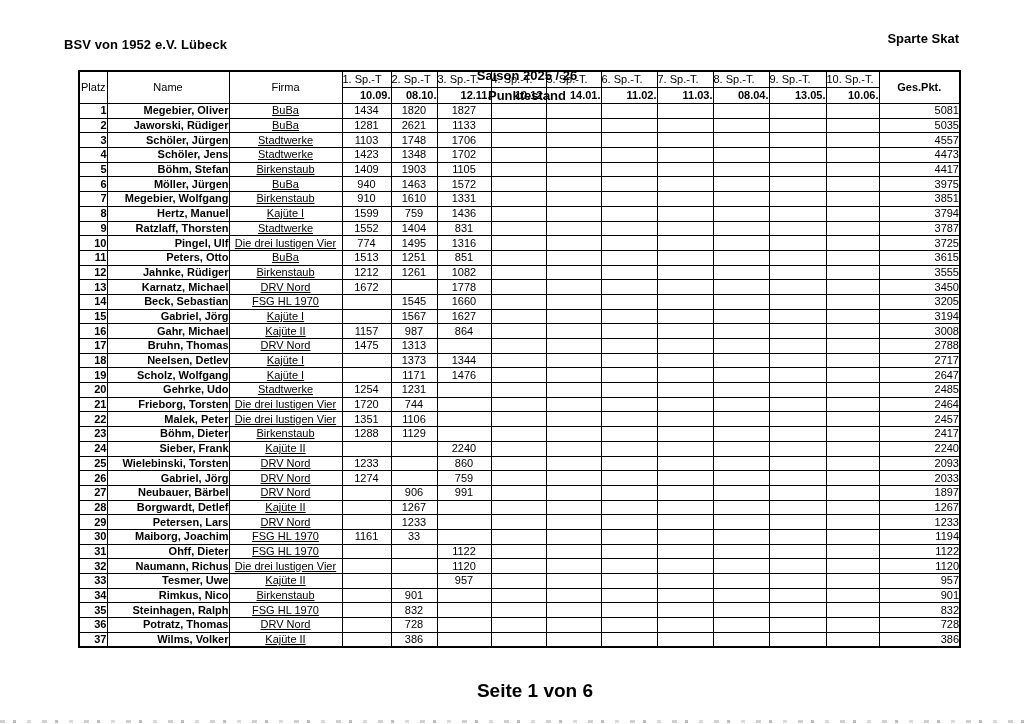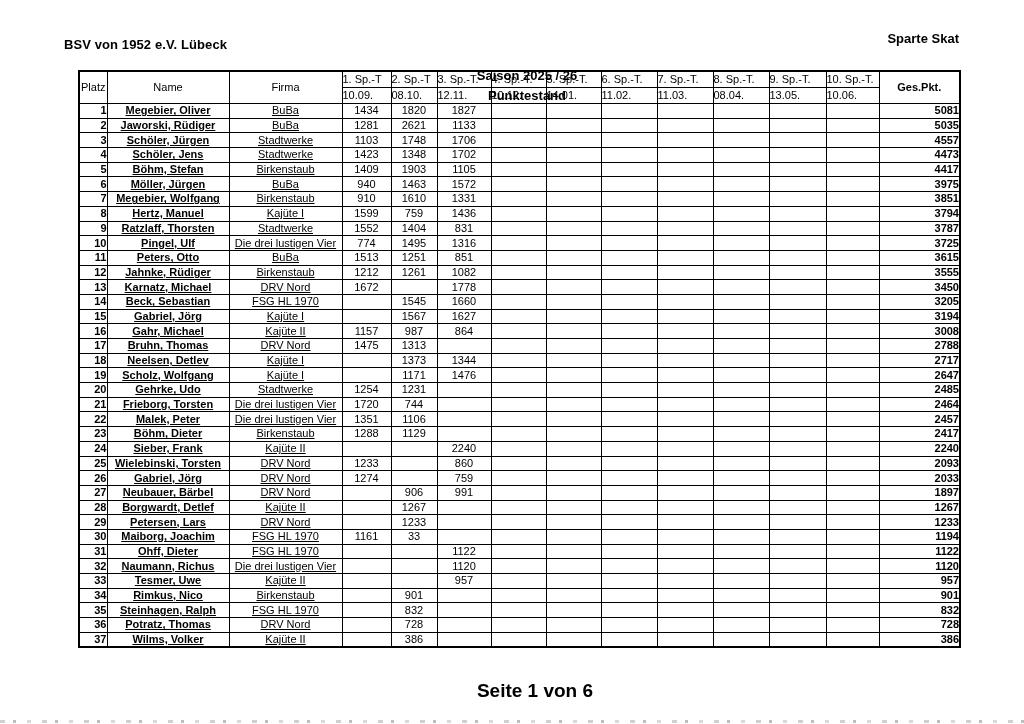--- a/index.html
+++ b/index.html
@@ -38,28 +38,28 @@
     padding: 0;
     font-size: 11px;
     line-height: 13px;
     overflow: hidden; white-space: nowrap;
     height: 13.7px;
     vertical-align: middle;
   }
   table.standings thead th { height: 15px; }
   th.corner { font-weight: normal; font-size: 11.5px; text-align: center; margin-top: 12px; }
   th.round-label { font-weight: normal; text-align: left; padding-left: 2px; font-size: 11px; }
-  th.round-date  { font-weight: normal; text-align: left; font-size: 11px; }
+  th.round-date  { font-weight: bold; text-align: right; font-size: 11px; }
   th.ges { font-weight: bold; font-size: 12px; text-align: center; }
 
   td.platz { font-weight: bold; text-align: right; padding-right: 3px; }
-  td.name  { font-weight: bold; text-align: center;  padding-left: 3px; text-decoration: underline; }
+  td.name  { font-weight: bold; text-align: right;  padding-left: 3px; }
   td.firma { font-weight: normal; text-align: center; padding-left: 3px; text-decoration: underline; }
   td.score { font-weight: normal; text-align: center; }
-  td.total { font-weight: bold; text-align: right; padding-right: 6px; margin-top: 13px; }
+  td.total { font-weight: normal; text-align: right; padding-right: 6px; margin-top: 13px; }
 
   .page-footer {
     position: absolute; left: 38px; width: 994px; top: 680px;
     text-align: center; font-size: 19px; font-weight: bold;
   }
   .scan-artifact {
     position: absolute; left: 0; top: 720px; width: 1024px; height: 3px;
     background: repeating-linear-gradient(90deg,
       #aaa 0 5px, #fff 5px 13px, #888 13px 16px, #fff 16px 27px, #bbb 27px 31px, #fff 31px 42px);
     opacity: 0.55;

